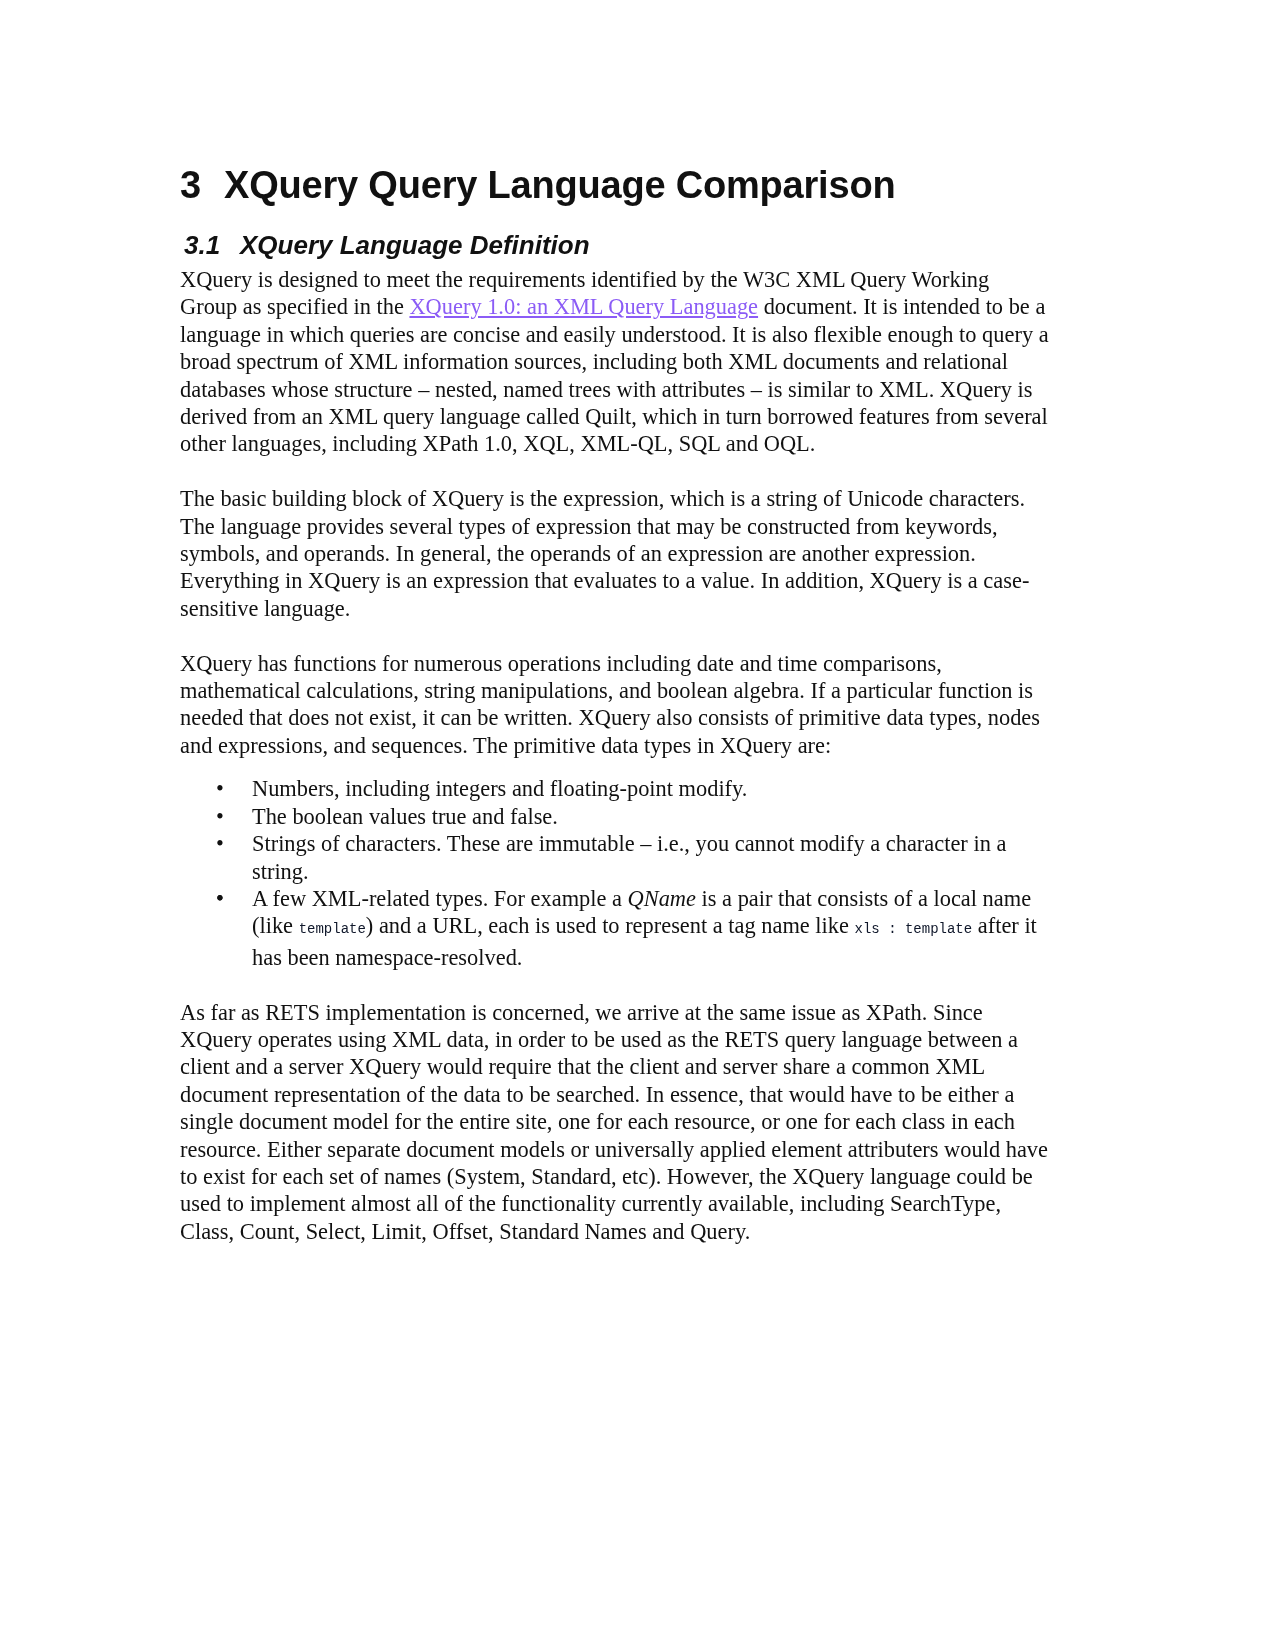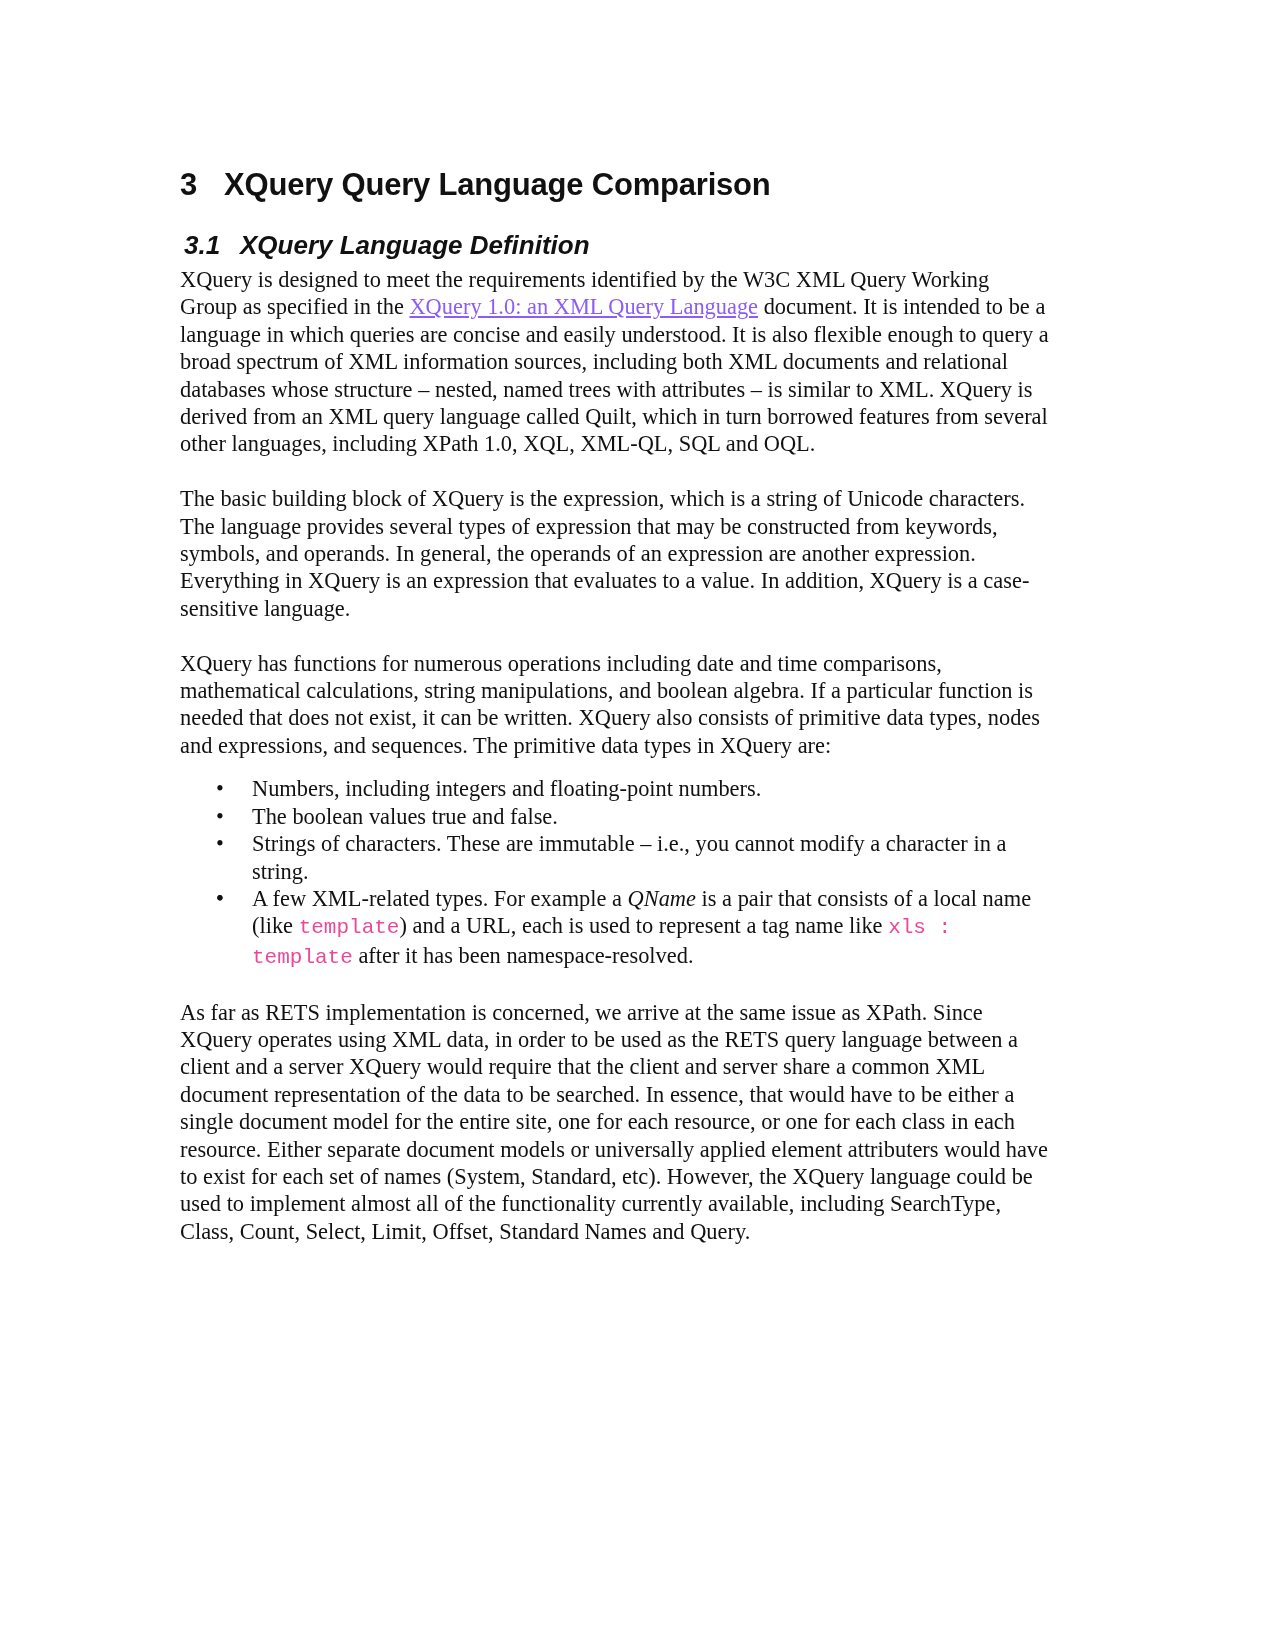--- a/index.html
+++ b/index.html
@@ -16,21 +16,21 @@
     }
     .page {
       position: absolute;
       left: 180px;
       top: 162px;
       width: 870px;
     }
     h1.section-title {
       font-family: "Liberation Sans", sans-serif;
       font-weight: bold;
-      font-size: 31px;
+      font-size: 38px;
       margin: 0 0 20px 0;
       line-height: 46px;
       letter-spacing: -0.2px;
       white-space: nowrap;
     }
     h1.section-title .num {
       display: inline-block;
       width: 44px;
     }
     h2.subsection-title {
@@ -74,22 +74,22 @@
       font-size: 22.4px;
       line-height: 27.4px;
     }
     ul.bullets li .bullet {
       position: absolute;
       left: 36px;
       top: 0;
     }
     .mono {
       font-family: "Liberation Mono", monospace;
-      font-size: 21px;
-      color: #ec4899;
+      font-size: 14px;
+      color: #0f172a;
     }
     .ital {
       font-style: italic;
     }
   </style>
 </head>
 <body>
 
 <div class="page">
 
@@ -105,21 +105,21 @@
     <span>XQuery is designed to meet the requirements identified by the W3C XML Query Working Group as specified in the </span><a class="doc-link">XQuery 1.0: an XML Query Language</a><span> document. It is intended to be a language in which queries are concise and easily understood. It is also flexible enough to query a broad spectrum of XML information sources, including both XML documents and relational databases whose structure – nested, named trees with attributes – is similar to XML. XQuery is derived from an XML query language called Quilt, which in turn borrowed features from several other languages, including XPath 1.0, XQL, XML-QL, SQL and OQL.</span>
   </p>
 
   <p class="body-text para">The basic building block of XQuery is the expression, which is a string of Unicode characters. The language provides several types of expression that may be constructed from keywords, symbols, and operands. In general, the operands of an expression are another expression. Everything in XQuery is an expression that evaluates to a value. In addition, XQuery is a case-sensitive language.</p>
 
   <p class="body-text para no-gap">XQuery has functions for numerous operations including date and time comparisons, mathematical calculations, string manipulations, and boolean algebra. If a particular function is needed that does not exist, it can be written. XQuery also consists of primitive data types, nodes and expressions, and sequences. The primitive data types in XQuery are:</p>
 
   <ul class="bullets">
     <li>
       <span class="bullet">•</span>
-      <span>Numbers, including integers and floating-point numbers.</span>
+      <span>Numbers, including integers and floating-point modify.</span>
     </li>
     <li>
       <span class="bullet">•</span>
       <span>The boolean values true and false.</span>
     </li>
     <li>
       <span class="bullet">•</span>
       <span>Strings of characters. These are immutable – i.e., you cannot modify a character in a string.</span>
     </li>
     <li>

